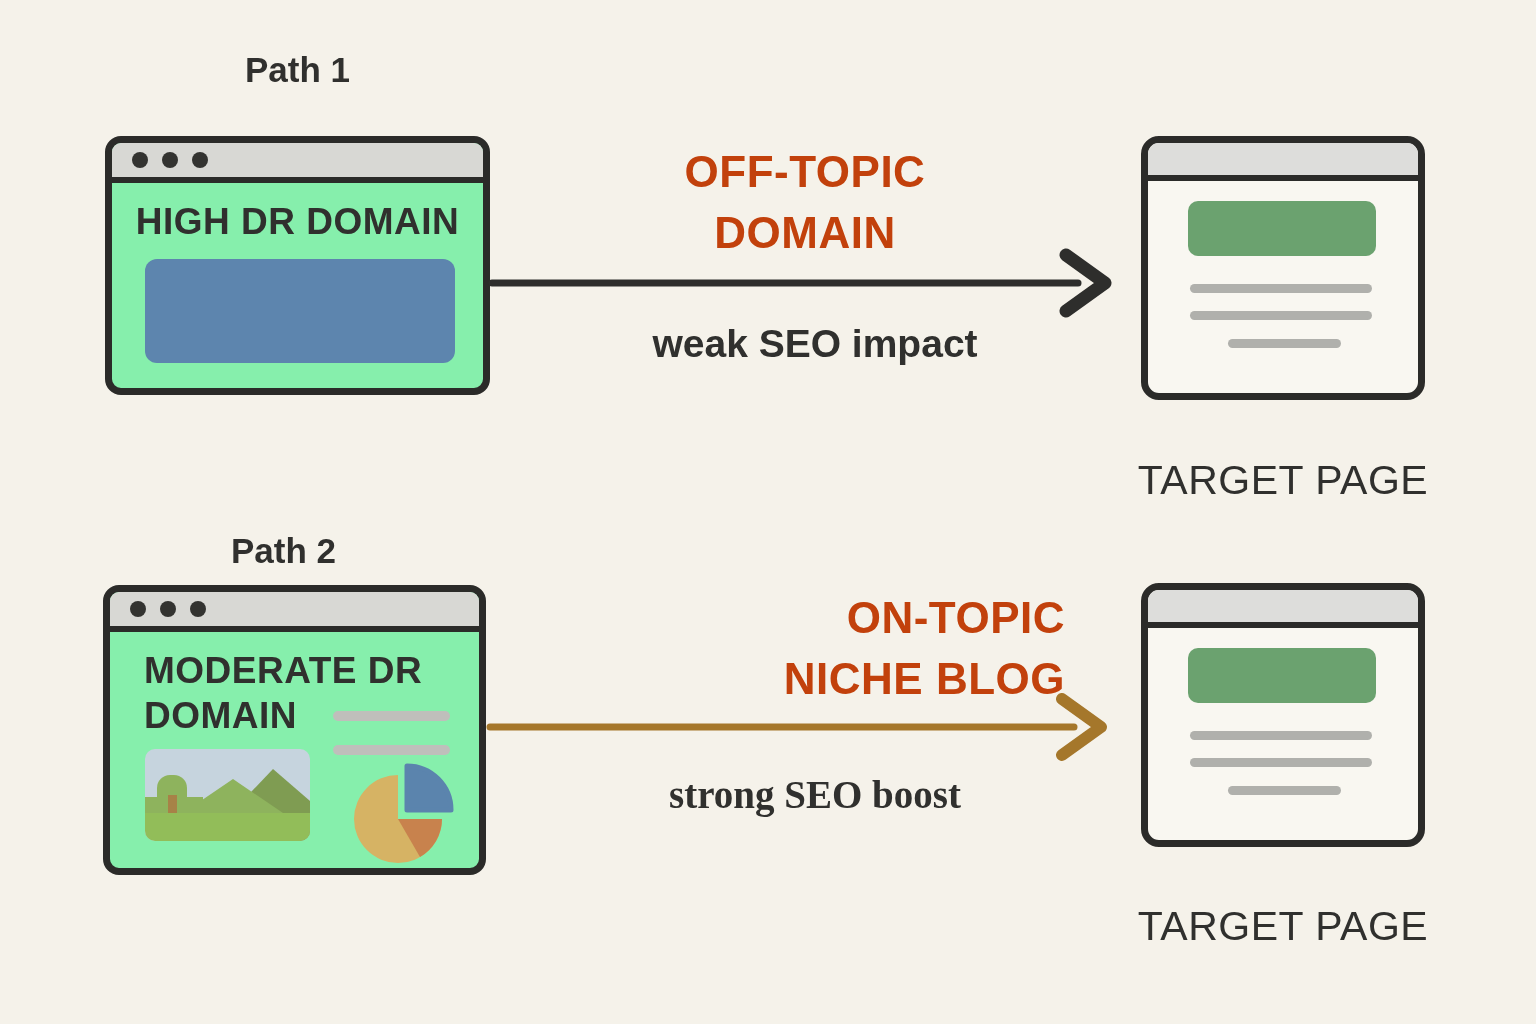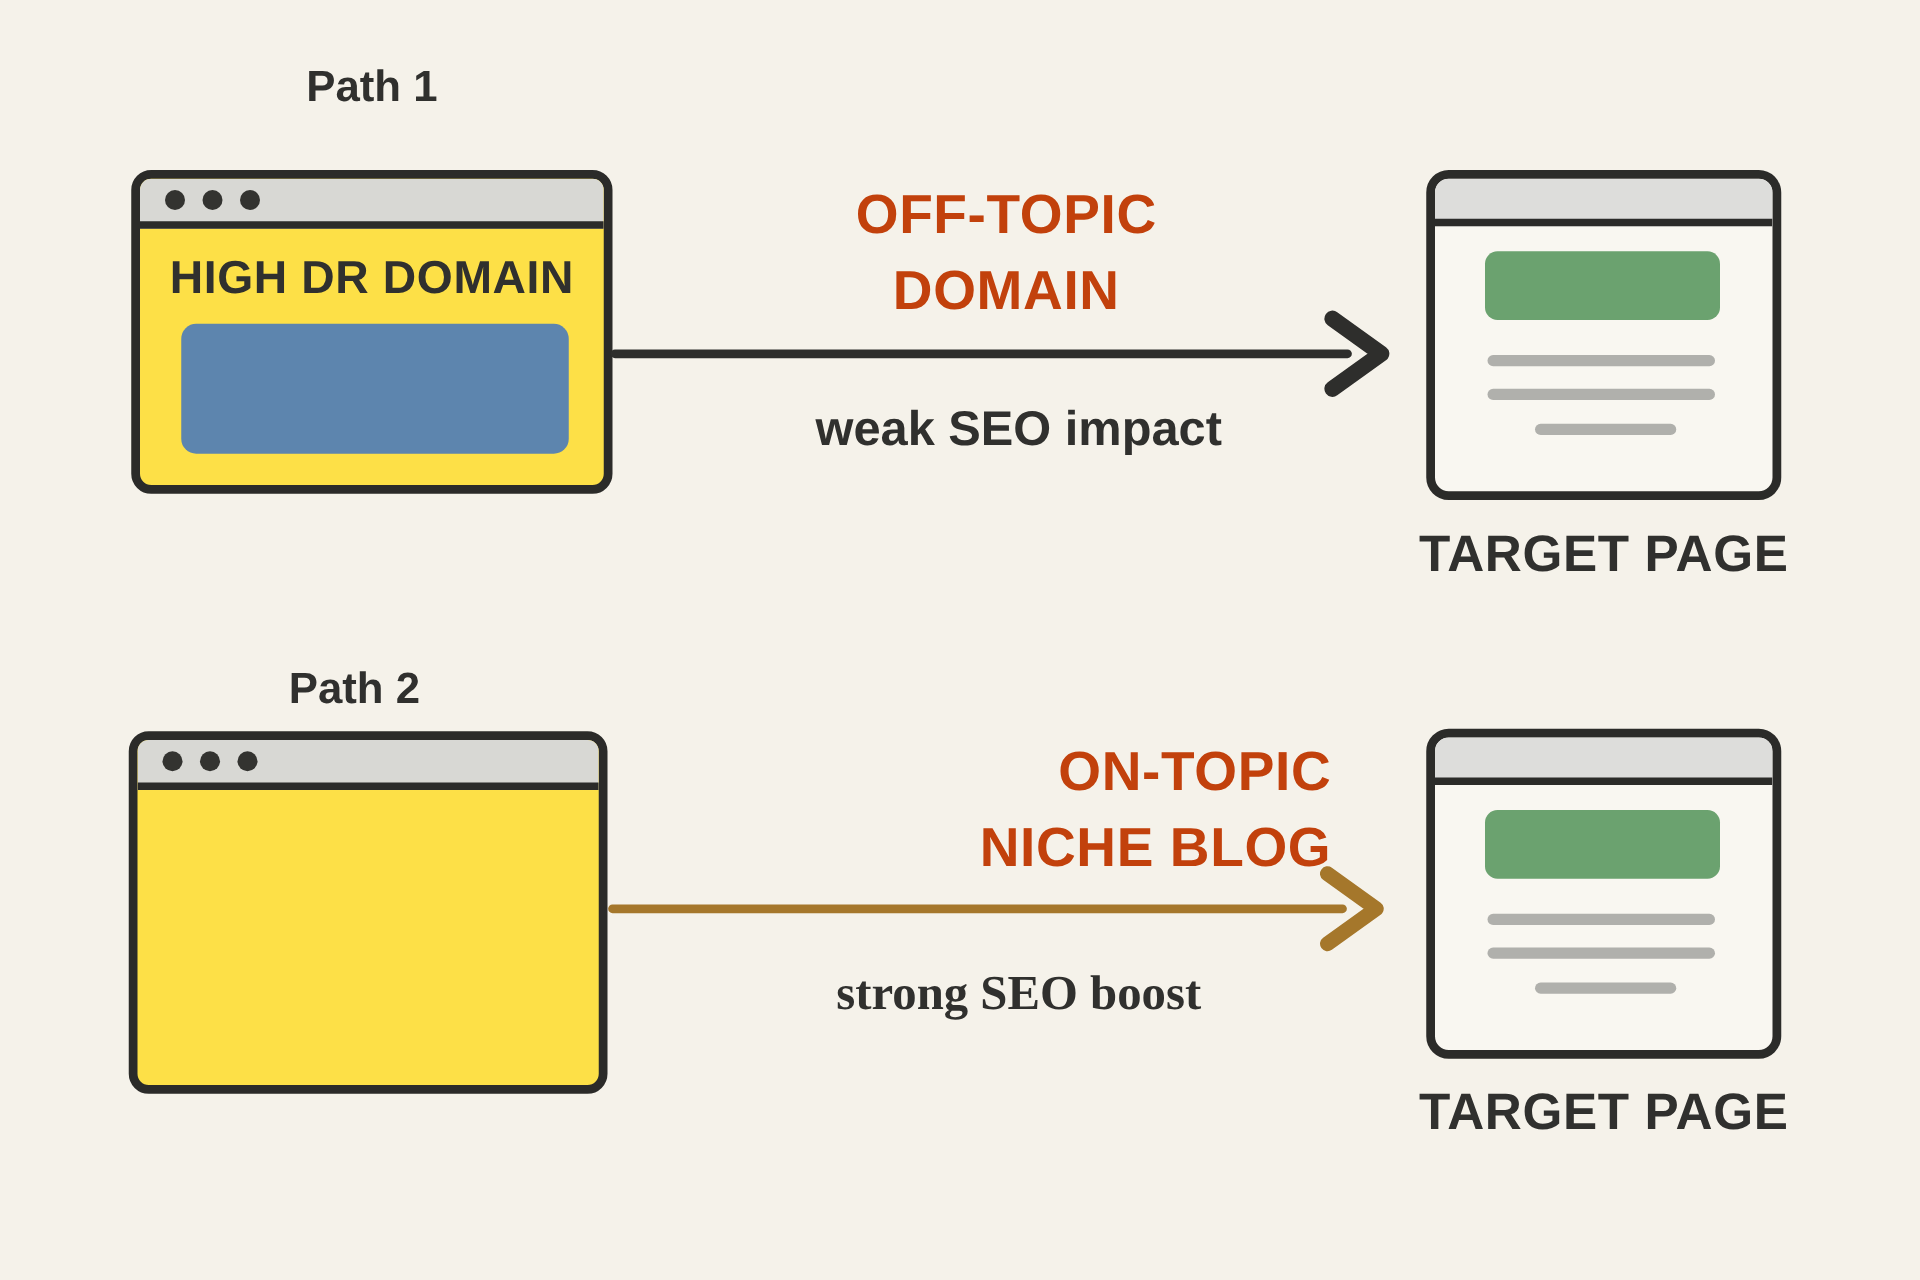--- a/index.html
+++ b/index.html
@@ -5,21 +5,21 @@
   * { margin:0; padding:0; box-sizing:border-box; }
   html,body { width:1536px; height:1024px; }
   body { font-family:"Liberation Sans", sans-serif; background:#f5f2ea; }
   .canvas { position:relative; width:1536px; height:1024px; background:#f5f2ea; overflow:hidden; color:#2f2f2d; }
 
   .path-title { position:absolute; font-size:35px; font-weight:700; text-align:center; color:#30302e; }
   #path1-title { left:105px; top:50px; width:385px; }
   #path2-title { left:91px; top:500px; width:385px;margin-top:31px; }
 
   
-  .window { position:absolute; background:#fde047; border:7px solid #2b2b29; border-radius:16px; overflow:hidden; }
+  .window { position:absolute; background:#86efac; border:7px solid #2b2b29; border-radius:16px; overflow:hidden; }
   #win1 { left:105px; top:136px; width:385px; height:259px; }
   #win2 { left:103px; top:585px; width:383px; height:290px; }
   .titlebar { height:40px; background:#d8d8d4; border-bottom:6px solid #2b2b29; display:flex; align-items:center; padding-left:20px; gap:14px; }
   .dot { width:16px; height:16px; border-radius:50%; background:#333330; }
   .win-body { position:relative; width:100%; height:calc(100% - 46px); }
 
   .win-label { position:absolute; font-weight:700; font-size:37px; color:#30302e; letter-spacing:.5px; }
   #win1-label { top:18px; left:0; width:100%; text-align:center; }
   #win2-label { top:16px; left:34px; width:300px; text-align:left; line-height:1.22; }
 
@@ -36,21 +36,21 @@
   .target-window { position:absolute; background:#f9f7f1; border:7px solid #2b2b29; border-radius:18px; overflow:hidden; }
   #target1 { left:1141px; top:136px; width:284px; height:264px; }
   #target2 { left:1141px; top:583px; width:284px; height:264px; }
   .target-header { height:38px; background:#dddddb; border-bottom:6px solid #2b2b29; }
   .target-body { position:relative; width:100%; height:calc(100% - 44px); }
   .green-block { position:absolute; left:40px; top:20px; width:188px; height:55px; border-radius:10px; background:#6ba26f; }
   .t-line1 { left:42px; top:103px; width:182px; height:9px; }
   .t-line2 { left:42px; top:130px; width:182px; height:9px; }
   .t-line3 { left:80px; top:158px; width:113px; height:9px; }
 
-  .target-caption { position:absolute; width:324px; text-align:center; font-size:41px; font-weight:700; color:#30302e; letter-spacing:.5px; }
+  .target-caption { position:absolute; width:324px; text-align:center; font-size:41px; font-weight:400; color:#30302e; letter-spacing:.5px;margin-top:37px; }
   #caption1 { left:1121px; top:420px; }
   #caption2 { left:1121px; top:866px; }
 
   
   .arrow-svg { position:absolute; }
   #arrow1 { left:488px; top:248px; }
   #arrow2 { left:486px; top:692px; }
 
   .arrow-label-top { position:absolute; width:500px; text-align:center; font-size:44px; font-weight:700; line-height:1.38; color:#c2410c; letter-spacing:.5px; }
   #arrow1-label-top { left:555px; top:142px; }
@@ -103,20 +103,41 @@
   <div class="target-caption" id="caption1">TARGET PAGE</div>
 
   <div class="path-title" id="path2-title">Path 2</div>
 
   <div class="window" id="win2">
     <div class="titlebar">
       <span class="dot"></span>
       <span class="dot"></span>
       <span class="dot"></span>
     </div>
+    <div class="win-body">
+      <div class="win-label" id="win2-label">MODERATE DR DOMAIN</div>
+      <div class="gray-line" id="w2-line1"></div>
+      <div class="gray-line" id="w2-line2"></div>
+
+      <svg class="thumb" width="165" height="92" viewBox="0 0 165 92">
+        <rect x="0" y="0" width="165" height="92" fill="#c6d4de"></rect>
+        <polygon points="88,62 128,20 165,52 165,92 88,92" fill="#7f9c52"></polygon>
+        <polygon points="38,64 88,30 138,64 138,92 38,92" fill="#8eb35d"></polygon>
+        <rect x="12" y="26" width="30" height="40" rx="13" fill="#8eb35d"></rect>
+        <rect x="0" y="48" width="58" height="24" fill="#8eb35d"></rect>
+        <rect x="23" y="46" width="9" height="22" fill="#a78247"></rect>
+        <rect x="0" y="64" width="165" height="28" fill="#92bd59"></rect>
+      </svg>
+
+      <svg class="pie" width="112" height="112" viewBox="0 0 112 112">
+        <path d="M50,60 L94,60 A44,44 0 1 1 50,16 Z" fill="#d6b364"></path>
+        <path d="M50,60 L94,60 A44,44 0 0 1 72,98 Z" fill="#c8824d"></path>
+        <path d="M59,51 L59,7 A44,44 0 0 1 103,51 Z" fill="#5b84ad" stroke="#5b84ad" stroke-width="5" stroke-linejoin="round"></path>
+      </svg>
+    </div>
   </div>
 
   <div class="arrow-label-top" id="arrow2-label-top">
     <div>ON-TOPIC</div>
     <div>NICHE BLOG</div>
   </div>
 
   <svg class="arrow-svg" id="arrow2" width="640" height="70" viewBox="0 0 640 70">
     <line x1="4" y1="35" x2="588" y2="35" stroke-width="7" stroke-linecap="round" stroke="#a5772b"></line>
     <polyline points="576,7 615,35 576,63" fill="none" stroke-width="12" stroke-linecap="round" stroke-linejoin="round" stroke="#a5772b"></polyline>

